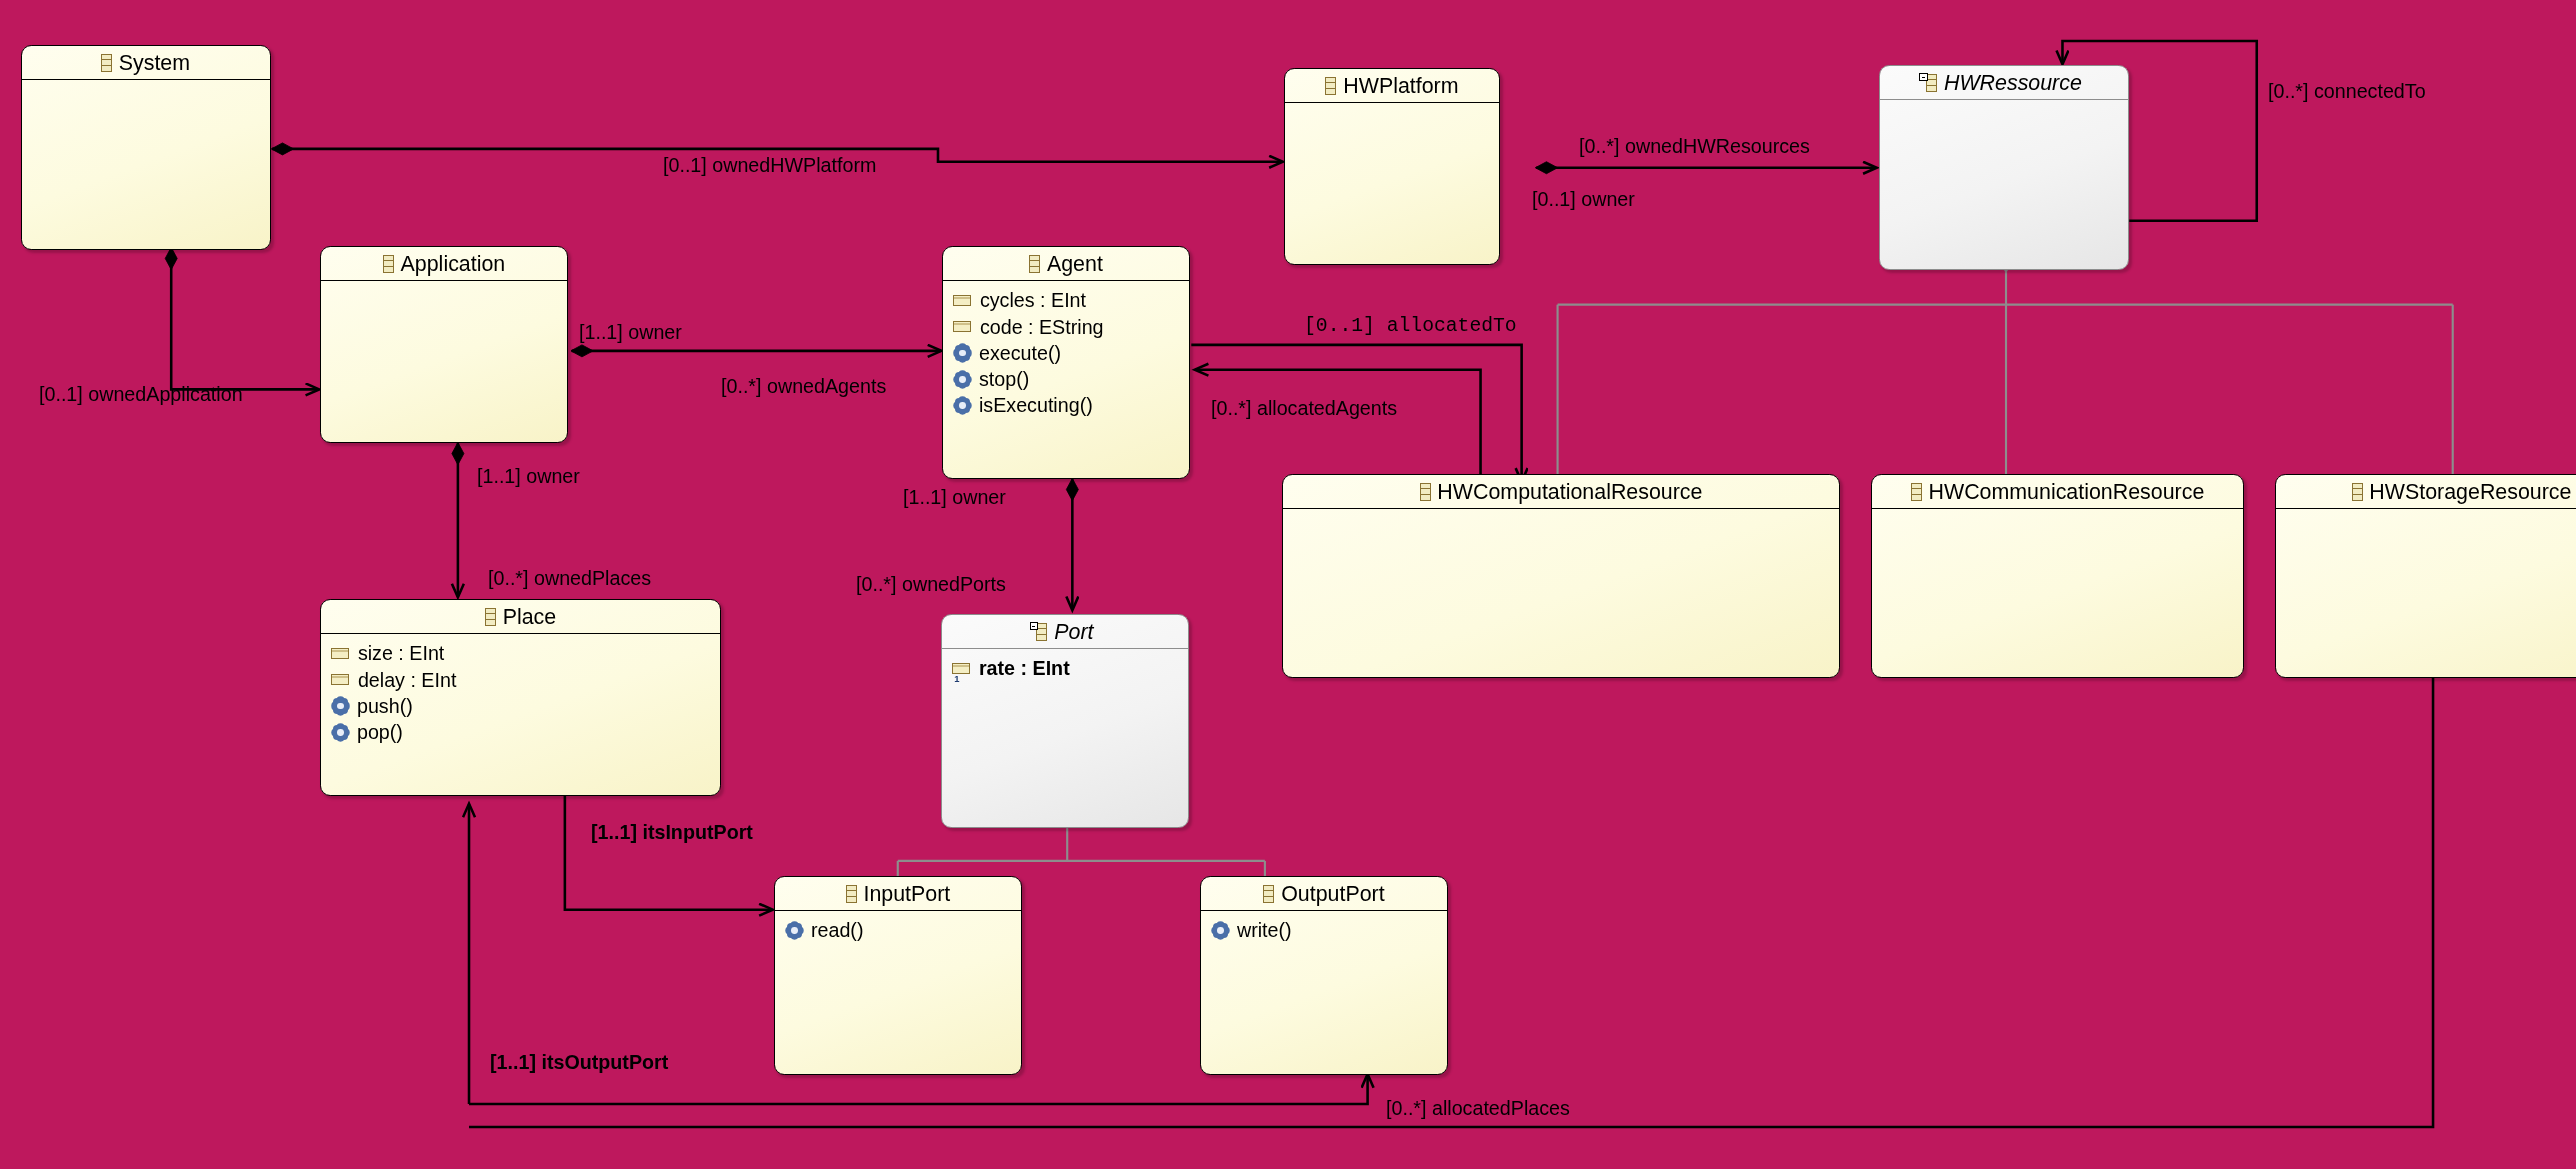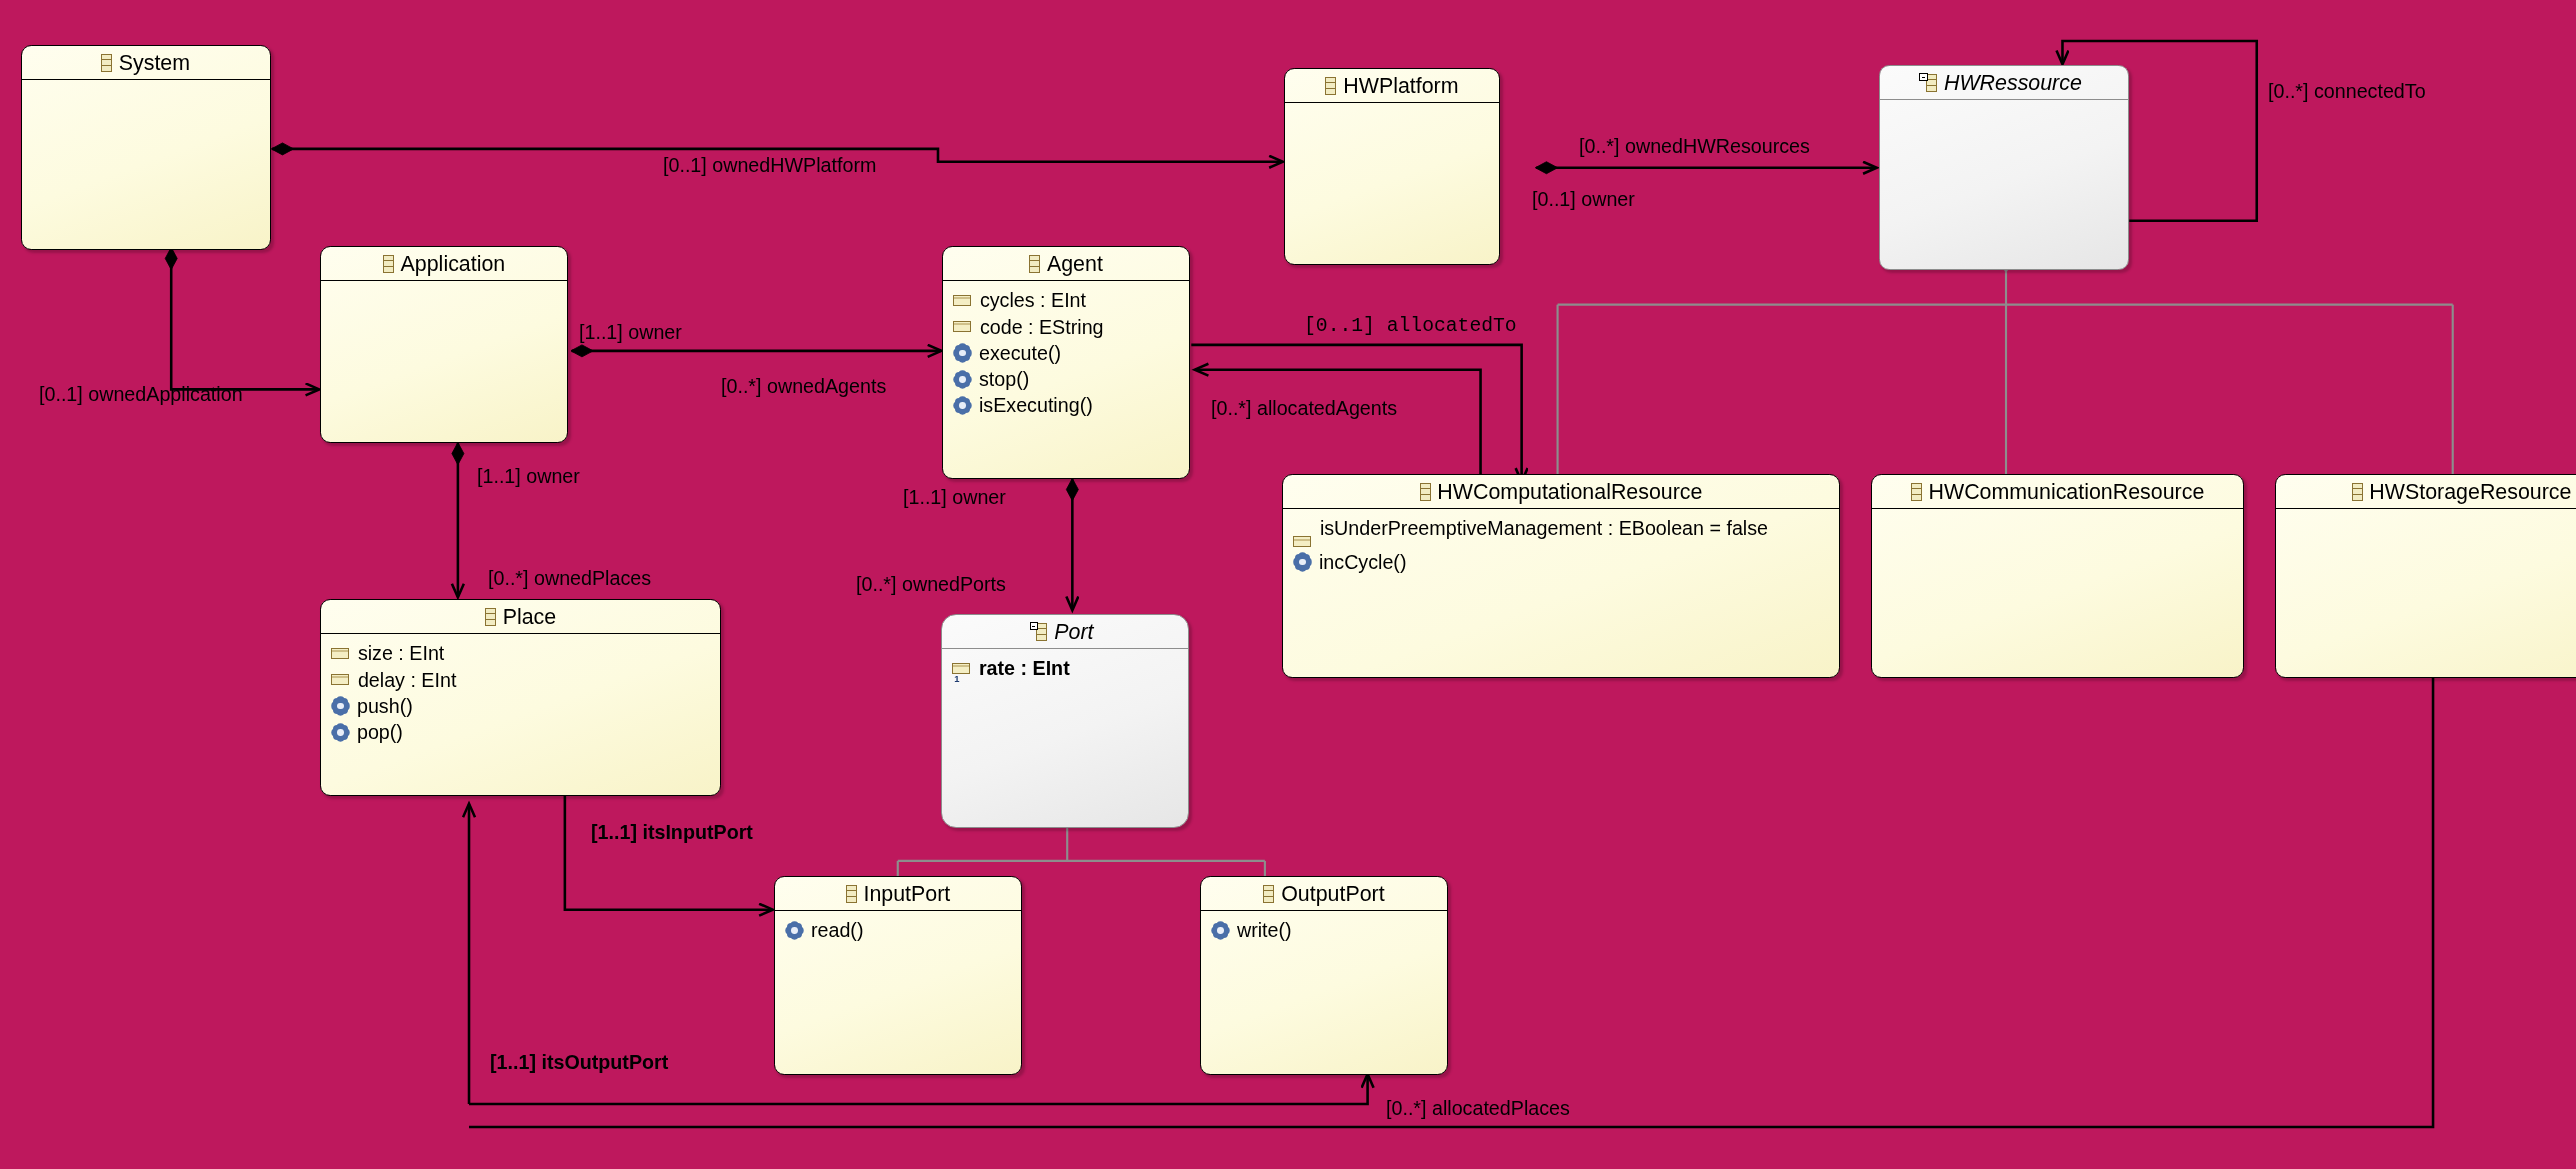--- a/index.html
+++ b/index.html
@@ -316,21 +316,21 @@
         <span class="op-icon"></span>
         <span class="member-text">push()</span>
       </div>
       <div class="member">
         <span class="op-icon"></span>
         <span class="member-text">pop()</span>
       </div>
     </div>
   </div>
 
-  <div class="uml-class abstract-class" style="left:941px; top:614px; width:248px; height:214px;border-radius:15px;">
+  <div class="uml-class abstract-class" style="left:941px; top:614px; width:248px; height:214px;">
     <div class="class-header">
       <span class="eclass-icon"><span class="abstract-marker"></span></span><span class="class-title-text">Port</span>
     </div>
     <div class="class-body">
       <div class="member bold-member">
         <span class="attr-icon keyed"></span>
         <span class="member-text">rate : EInt</span>
       </div>
     </div>
   </div>
@@ -370,30 +370,20 @@
     <div class="class-header">
       <span class="eclass-icon"><span class="abstract-marker"></span></span><span class="class-title-text">HWRessource</span>
     </div>
     <div class="class-body"></div>
   </div>
 
   <div class="uml-class" style="left:1282px; top:474px; width:558px; height:204px;">
     <div class="class-header">
       <span class="eclass-icon"></span><span class="class-title-text">HWComputationalResource</span>
     </div>
-    <div class="class-body">
-      <div class="member wrap">
-        <span class="attr-icon" style="margin-top:19px;"></span>
-        <span class="member-text" style="max-width:505px;">isUnderPreemptiveManagement : EBoolean = false</span>
-      </div>
-      <div class="member">
-        <span class="op-icon"></span>
-        <span class="member-text">incCycle()</span>
-      </div>
-    </div>
   </div>
 
   <div class="uml-class" style="left:1871px; top:474px; width:373px; height:204px;">
     <div class="class-header">
       <span class="eclass-icon"></span><span class="class-title-text">HWCommunicationResource</span>
     </div>
     <div class="class-body"></div>
   </div>
 
   <div class="uml-class" style="left:2275px; top:474px; width:373px; height:204px;">

